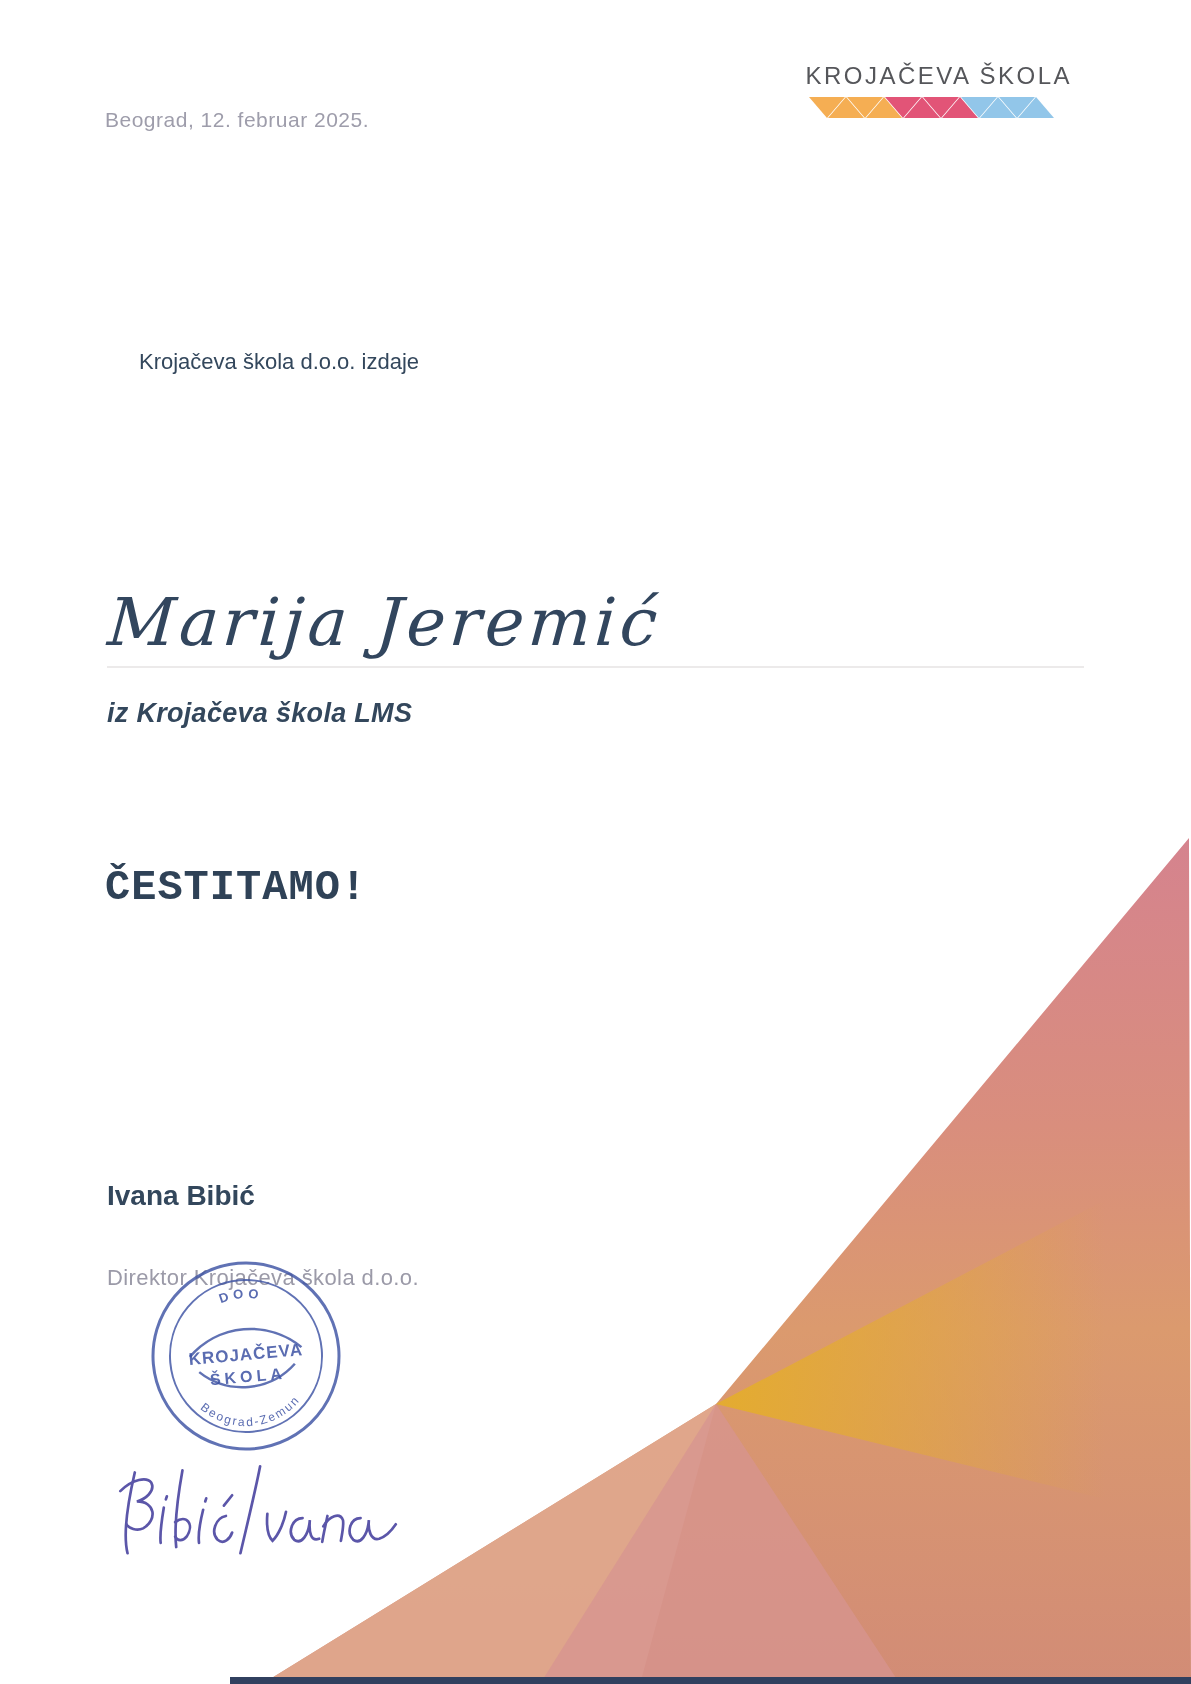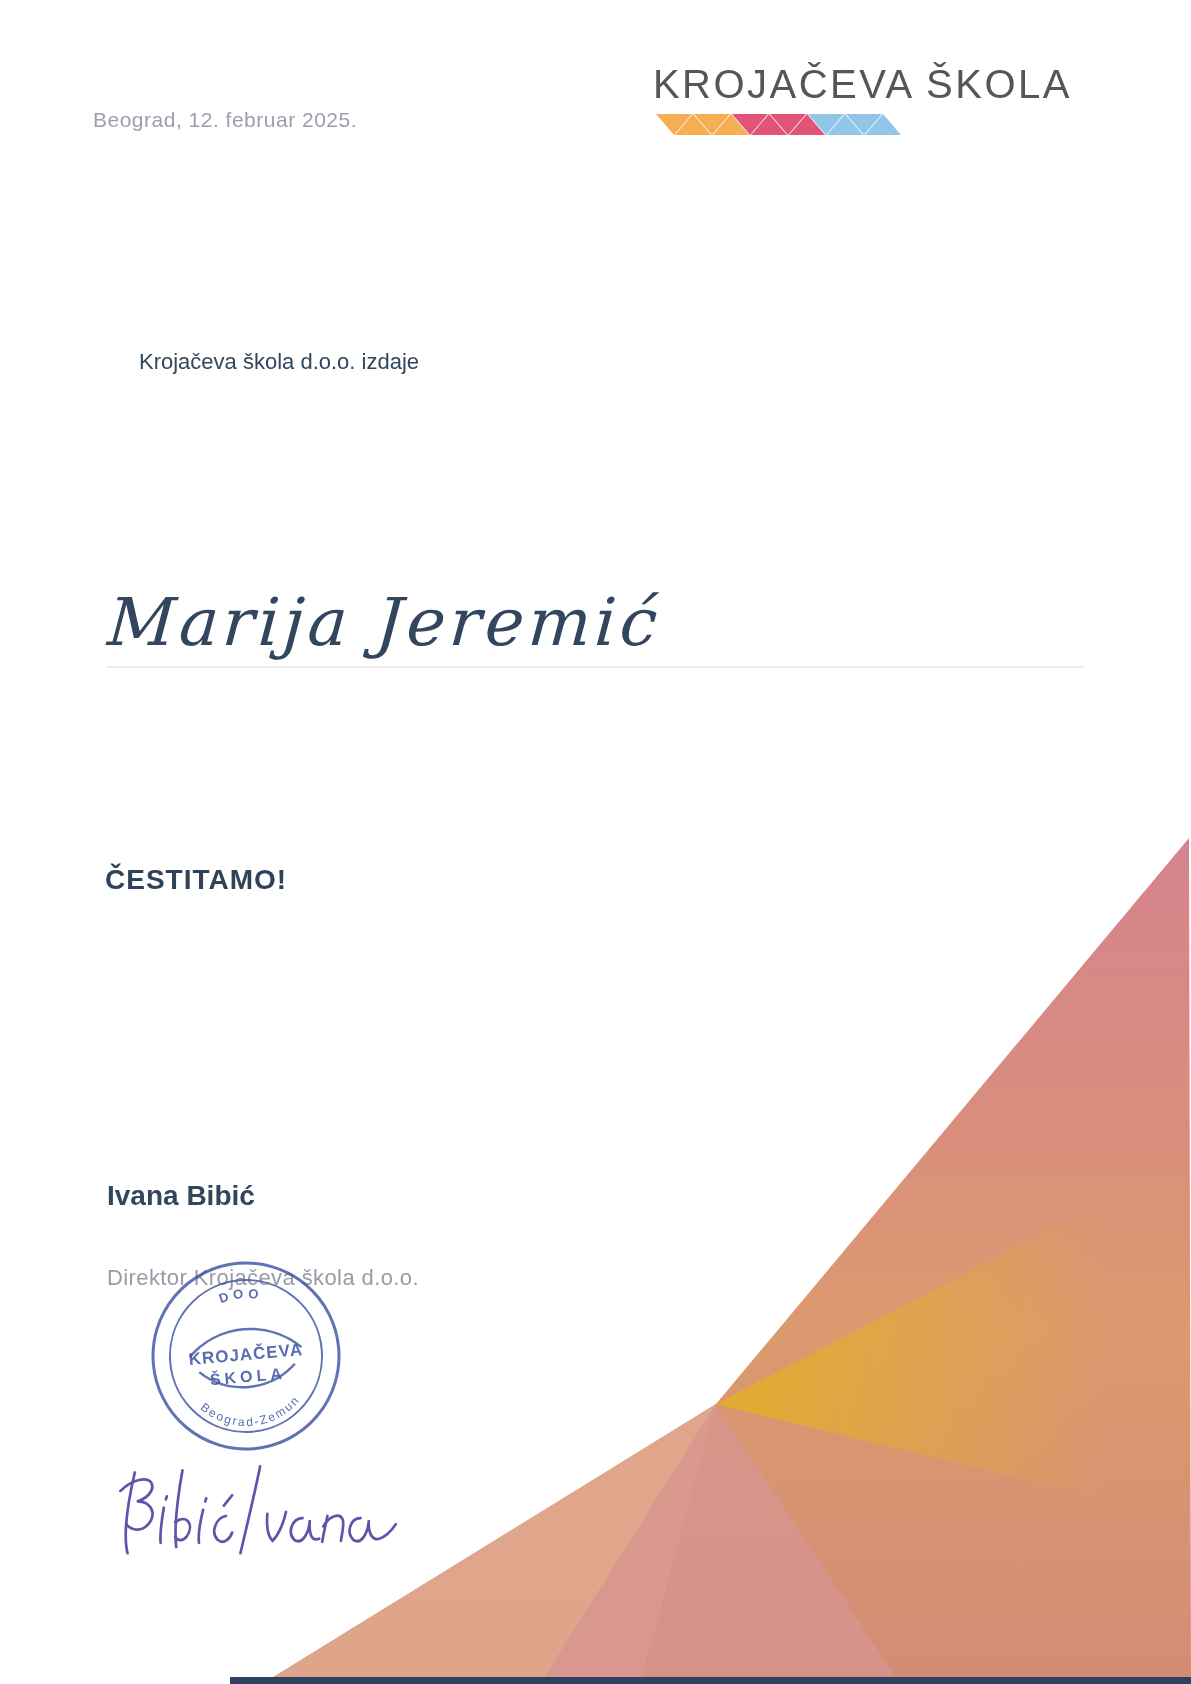--- a/index.html
+++ b/index.html
@@ -6,37 +6,37 @@
   .page{
     position:relative;
     width:1191px;height:1684px;
     background:#ffffff;
     overflow:hidden;
     font-family:"Liberation Sans", sans-serif;
   }
   .abs{position:absolute;}
 
   
-  .date{left:93px;top:108px;font-size:21px;letter-spacing:.5px;color:#9e9dab;}
+  .date{left:105px;top:108px;font-size:21px;letter-spacing:.5px;color:#9e9dab;}
   .logo{right:119px;top:62px;text-align:right;}
-  .logo-text{font-size:40px;letter-spacing:2.5px;color:#55565a;white-space:nowrap;}
+  .logo-text{font-size:24px;letter-spacing:2.5px;color:#55565a;white-space:nowrap;}
   .logo-band{margin-top:7px;display:block;margin-left:2px;}
 
   
   .issuer{left:107px;top:349px;font-size:22px;color:#33475c;margin-left:32px;}
   .cert-title{left:102px;top:372px;font-size:84px;font-weight:bold;letter-spacing:-1px;color:#2e4257;line-height:1;}
 
   
   .recipient{left:108px;top:584px;font-size:66px;font-style:italic;
     font-family:"DejaVu Serif", serif;color:#32465e;letter-spacing:4px;transform:skewX(-4deg);}
   .name-rule{left:107px;top:666px;width:977px;height:2px;background:#eceaea;}
   .origin{left:107px;top:698px;font-size:27px;font-style:italic;font-weight:bold;color:#33475c;letter-spacing:.3px;}
 
   
-  .congrats{left:105px;top:864px;font-size:28px;font-weight:bold;letter-spacing:1px;color:#2f4257;}
+  .congrats{left:105px;top:864px;font-size:42px;font-weight:bold;letter-spacing:1px;color:#2f4257;font-family:Liberation Mono, monospace;}
   .body-text{left:107px;top:944px;width:915px;font-size:26px;line-height:41px;
     color:#9b9aa8;white-space:pre-wrap;letter-spacing:.2px;}
   .body-text b{color:#8a8b9e;}
 
   
   .signatory-name{left:107px;top:1180px;font-size:28px;color:#33475c;font-weight:bold;}
   .signatory-role{left:107px;top:1265px;font-size:22px;letter-spacing:.4px;color:#9b9aa8;}
 
   .stamp{left:146px;top:1256px;width:200px;height:200px;transform:rotate(-5deg);}
   .signature{left:112px;top:1458px;width:290px;height:118px;}
@@ -87,20 +87,21 @@
         <polygon points="172,21 208,21 190,0" fill="#92C6E9"></polygon>
         <polygon points="191,0 227,0 209,21" fill="#92C6E9"></polygon>
         <polygon points="210,21 246,21 228,0" fill="#92C6E9"></polygon>
       </svg>
   </div>
 
   <div class="abs issuer">Krojačeva škola d.o.o. izdaje</div>
 
   <div class="abs recipient">Marija Jeremić</div>
   <div class="abs name-rule"></div>
+  <div class="abs origin">iz Krojačeva škola LMS</div>
 
   <div class="abs congrats">ČESTITAMO!</div>
 
   <div class="abs signatory-name">Ivana Bibić</div>
   <div class="abs signatory-role">Direktor Krojačeva škola d.o.o.</div>
 
   <svg class="abs stamp" viewBox="0 0 200 200">
     <defs>
       <path id="stamp-top-arc" d="M 42 100 A 58 58 0 0 1 158 100" fill="none"></path>
       <path id="stamp-bottom-arc" d="M 30 100 A 70 70 0 0 0 170 100" fill="none"></path>

